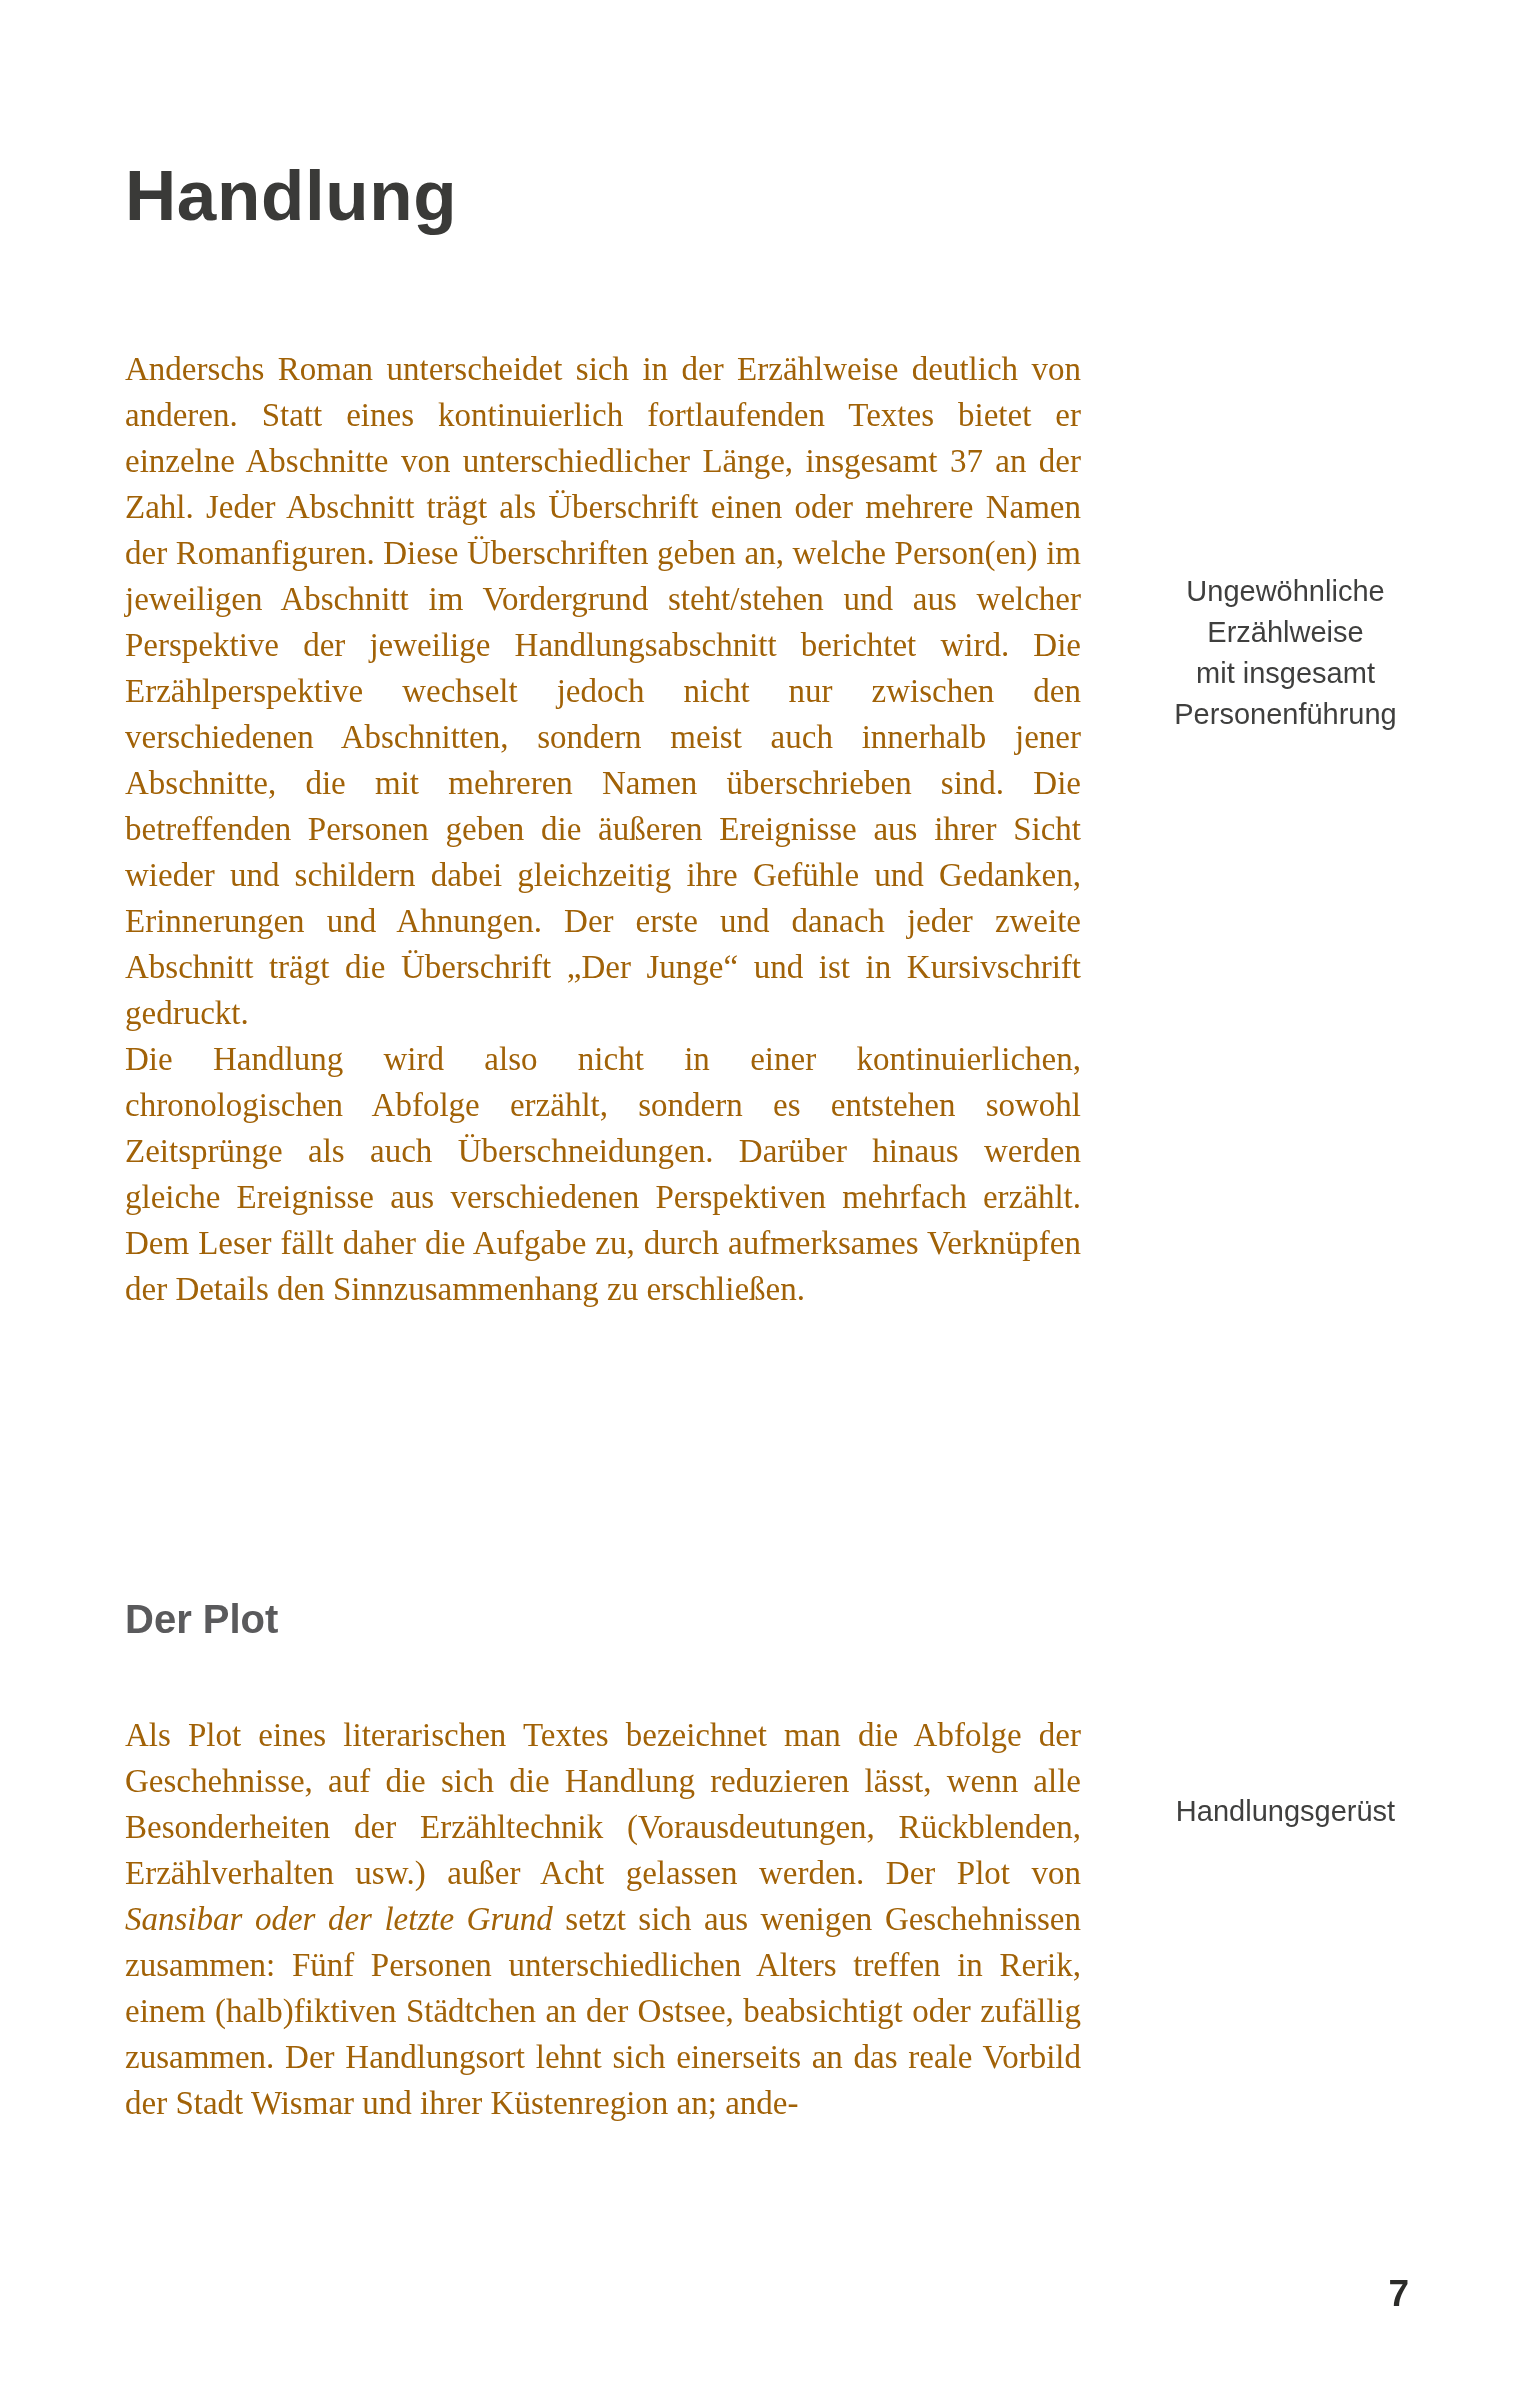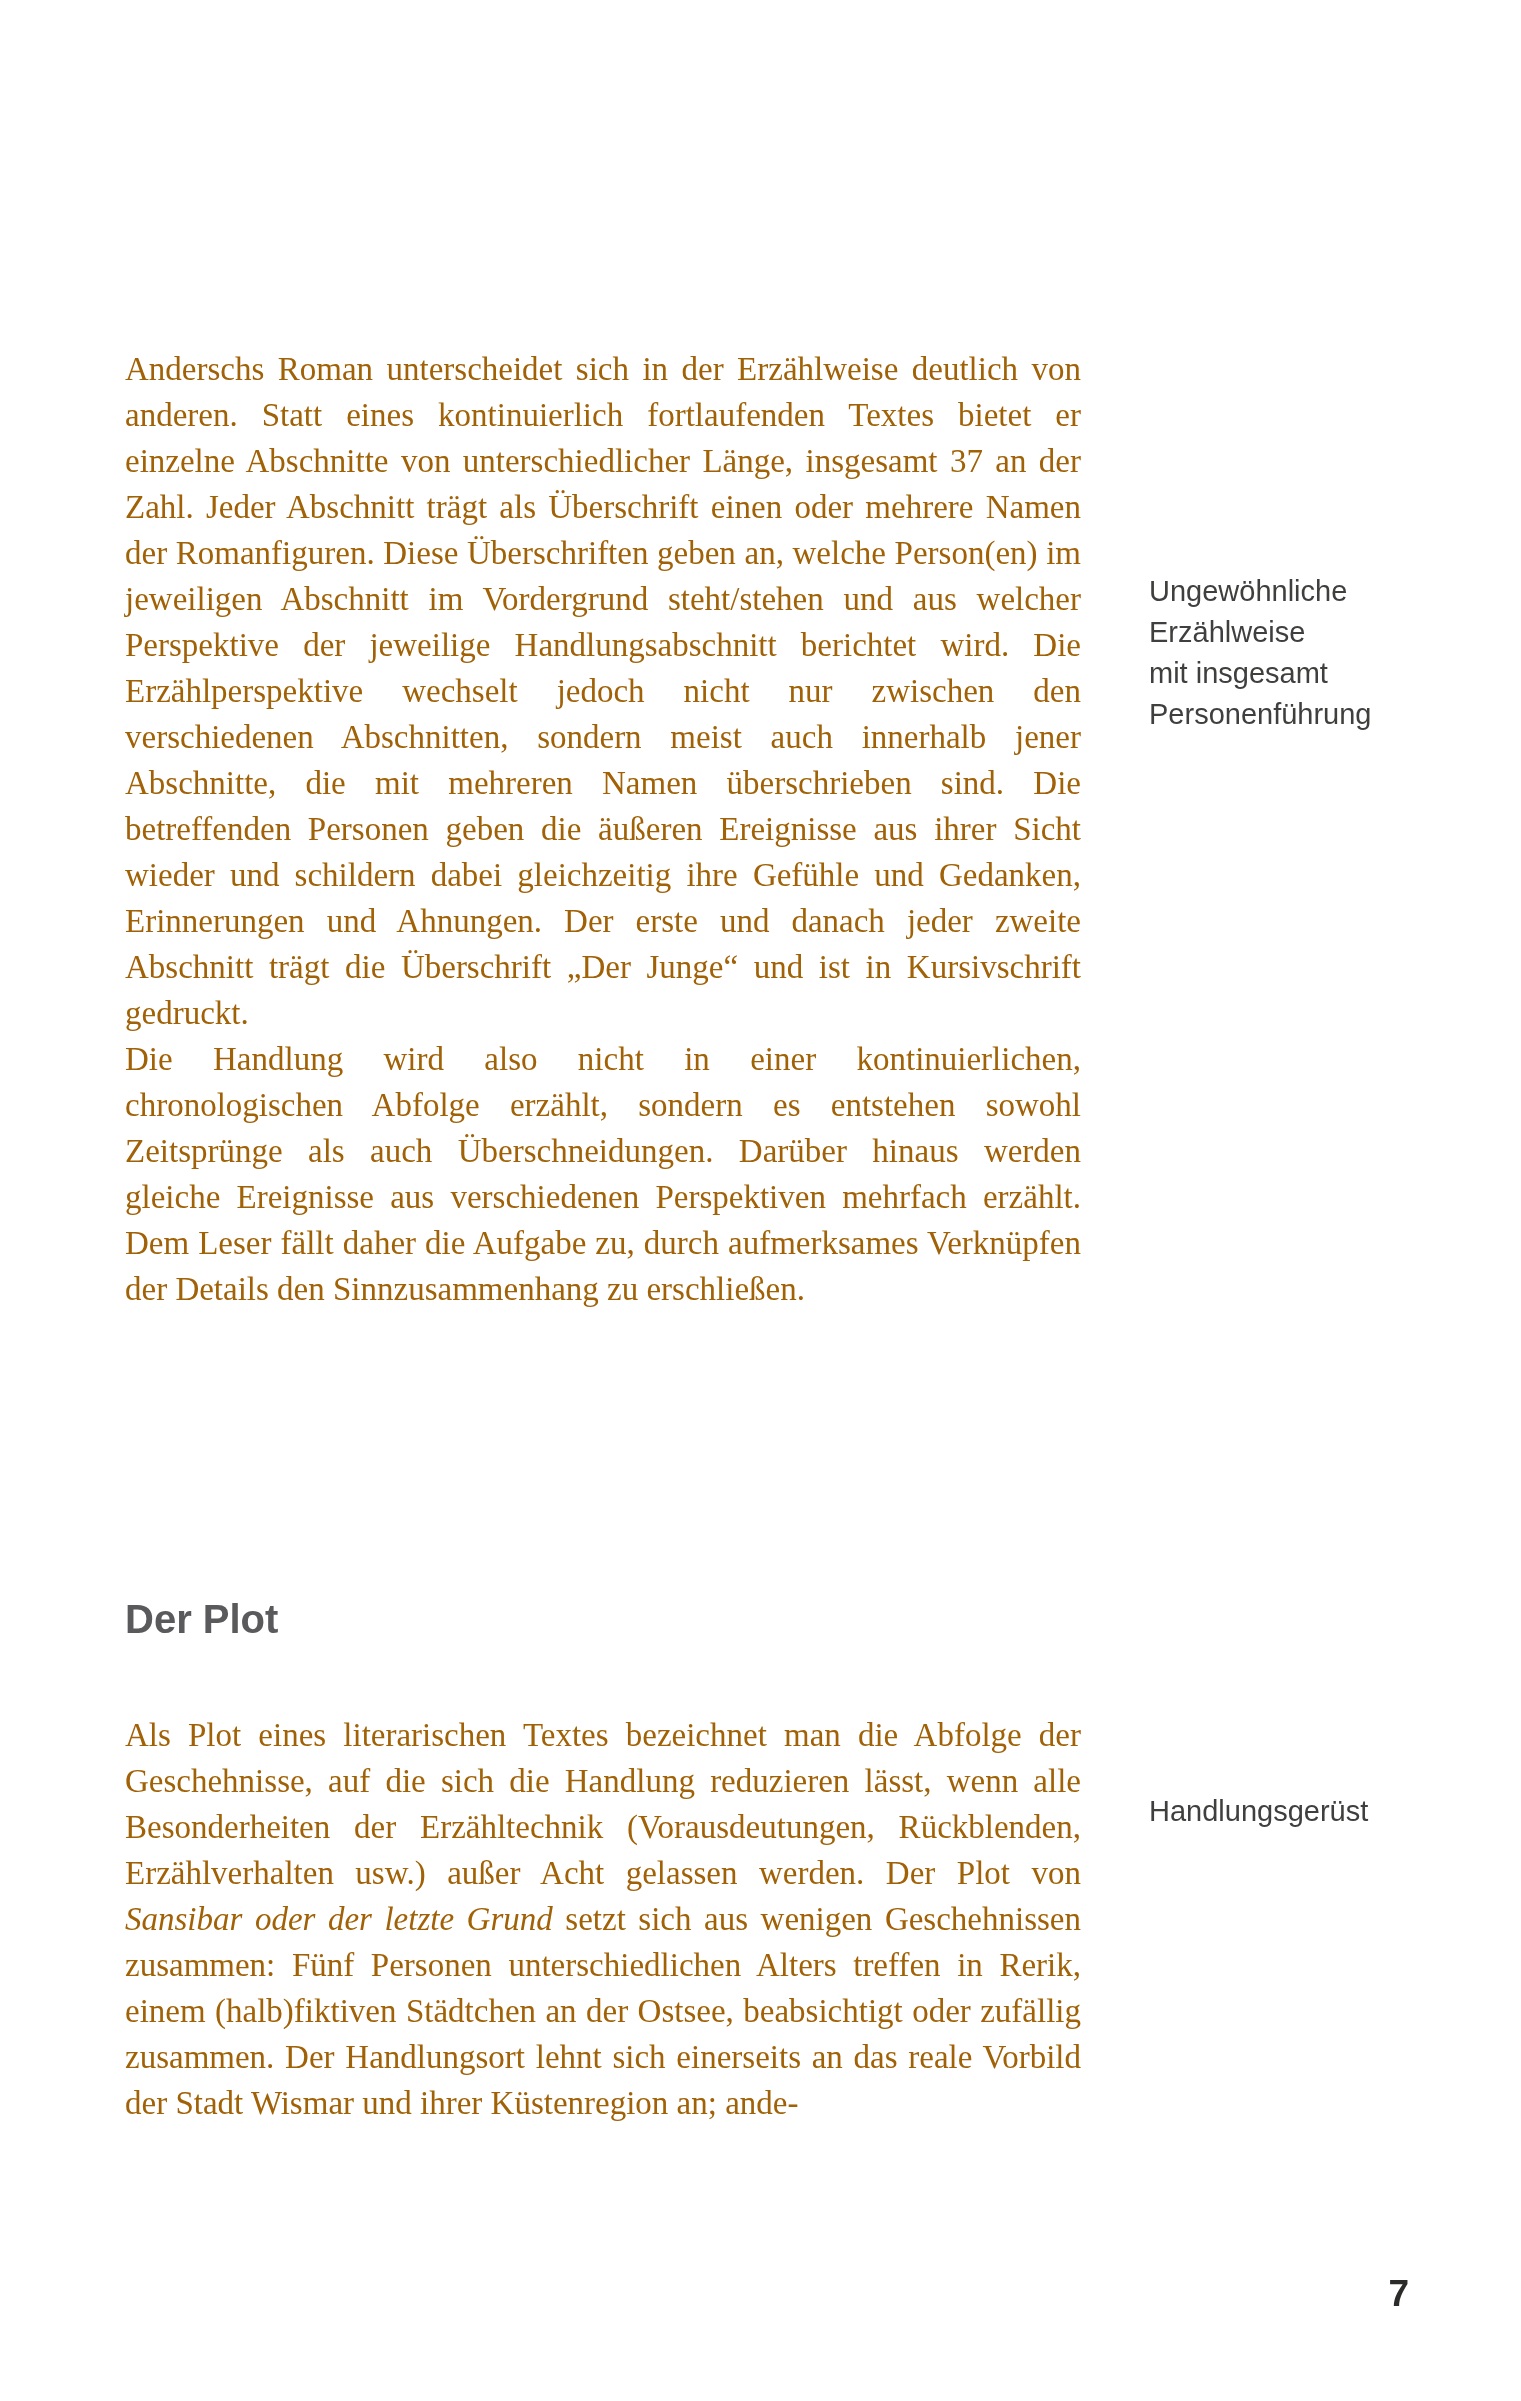--- a/index.html
+++ b/index.html
@@ -57,41 +57,42 @@
   .plot-block { top: 1712px; }
   .italic { font-style: italic; }
   .margin-note {
     position: absolute;
     left: 1149px;
     width: 273px;
     font-family: "Liberation Sans", sans-serif;
     font-size: 29px;
     line-height: 41px;
     color: #3f3f3e;
-    text-align: left;
+    text-align: center;
   }
   .margin-note-1 { top: 571px; }
   .margin-note-2 { top: 1791px; }
   .page-number {
     position: absolute;
     left: 1205px;
     top: 2273px;
     width: 204px;
     text-align: right;
     font-family: "Liberation Sans", sans-serif;
     font-weight: 700;
     font-size: 37px;
     color: #2b2b29;
   }
 </style>
 </head>
 <body>
 
 <div class="page">
 
+  <h1 class="page-title">Handlung</h1>
 
   <div class="text-column intro-block">
     <p>Anderschs Roman unterscheidet sich in der Erzählweise deutlich von anderen. Statt eines kontinuierlich fortlaufenden Textes bietet er einzelne Abschnitte von unterschiedlicher Länge, insgesamt 37 an der Zahl. Jeder Abschnitt trägt als Überschrift einen oder mehrere Namen der Romanfiguren. Diese Überschriften geben an, welche Person(en) im jeweiligen Abschnitt im Vordergrund steht/stehen und aus welcher Perspektive der jeweilige Handlungsabschnitt berichtet wird. Die Erzählperspektive wechselt jedoch nicht nur zwischen den verschiedenen Abschnitten, sondern meist auch innerhalb jener Abschnitte, die mit mehreren Namen überschrieben sind. Die betreffenden Personen geben die äußeren Ereignisse aus ihrer Sicht wieder und schildern dabei gleichzeitig ihre Gefühle und Gedanken, Erinnerungen und Ahnungen. Der erste und danach jeder zweite Abschnitt trägt die Überschrift „Der Junge“ und ist in Kursivschrift gedruckt.</p>
     <p>Die Handlung wird also nicht in einer kontinuierlichen, chronologischen Abfolge erzählt, sondern es entstehen sowohl Zeitsprünge als auch Überschneidungen. Darüber hinaus werden gleiche Ereignisse aus verschiedenen Perspektiven mehrfach erzählt. Dem Leser fällt daher die Aufgabe zu, durch aufmerksames Verknüpfen der Details den Sinnzusammenhang zu erschließen.</p>
   </div>
 
   <div class="margin-note margin-note-1">
     <div>Ungewöhnliche</div>
     <div>Erzählweise</div>
     <div>mit insgesamt</div>

